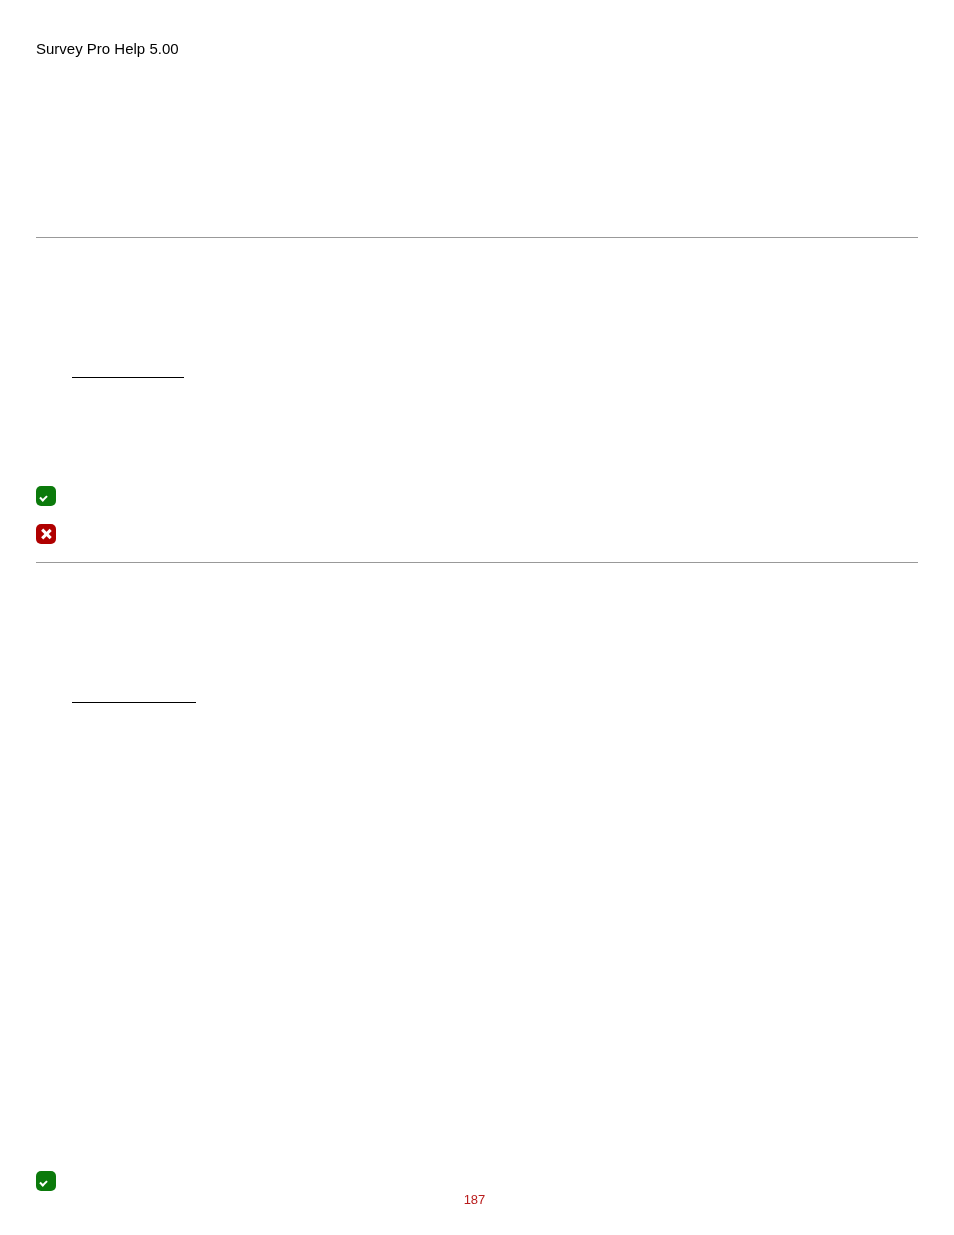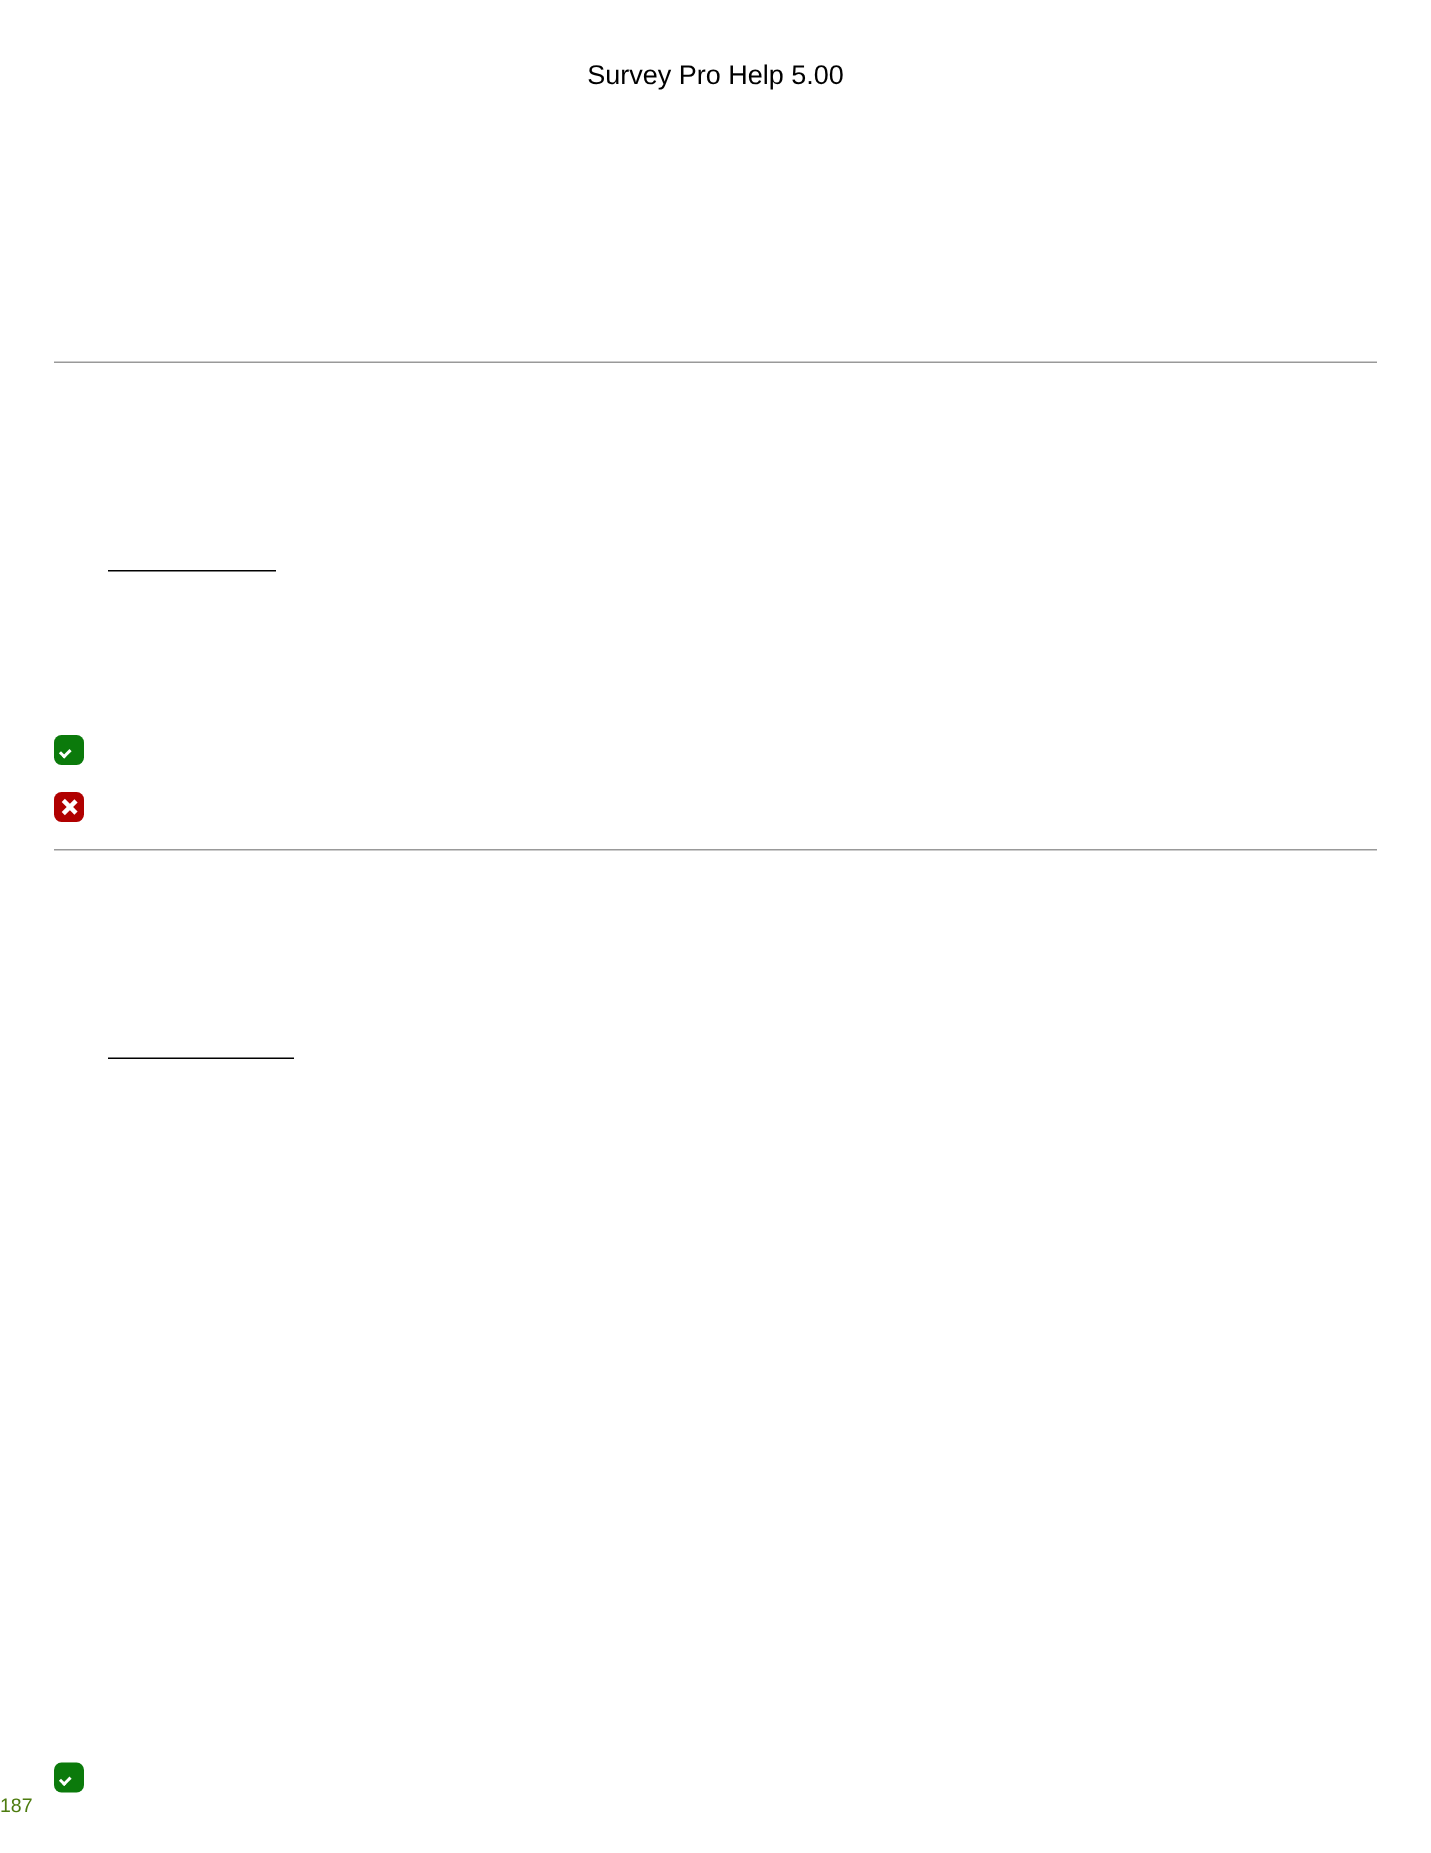--- a/index.html
+++ b/index.html
@@ -13,22 +13,21 @@
       width: 954px;
       margin: 0 auto;
       padding: 0;
     }
     .page {
       position: relative;
       min-height: 1235px;
       padding: 40px 36px 40px 36px;
     }
     .header-title {
-      text-align: center;
-      font-size: 18px;
+      font-size: 15px;
       color: #000;
       margin-bottom: 180px;
     }
     .hr {
       border: none;
       border-top: 1px solid #999;
       margin: 0;
     }
     .underline-heading-visible {
       border-bottom: 1.5px solid #000;
@@ -83,22 +82,23 @@
       height: 12px;
       background: #fff;
     }
     .red-badge::before { transform: rotate(45deg); }
     .red-badge::after  { transform: rotate(-45deg); }
     .footer-pageno {
       position: absolute;
       bottom: 42px;
       left: 0;
       right: 5px;
+      text-align: center;
       font-size: 13px;
-      color: #4d7c0f;
+      color: #b91c1c;
     }
     .underline-row {
       margin-top: 0;
     }
   </style>
 </head>
 <body>
 
 <div class="page">
 

